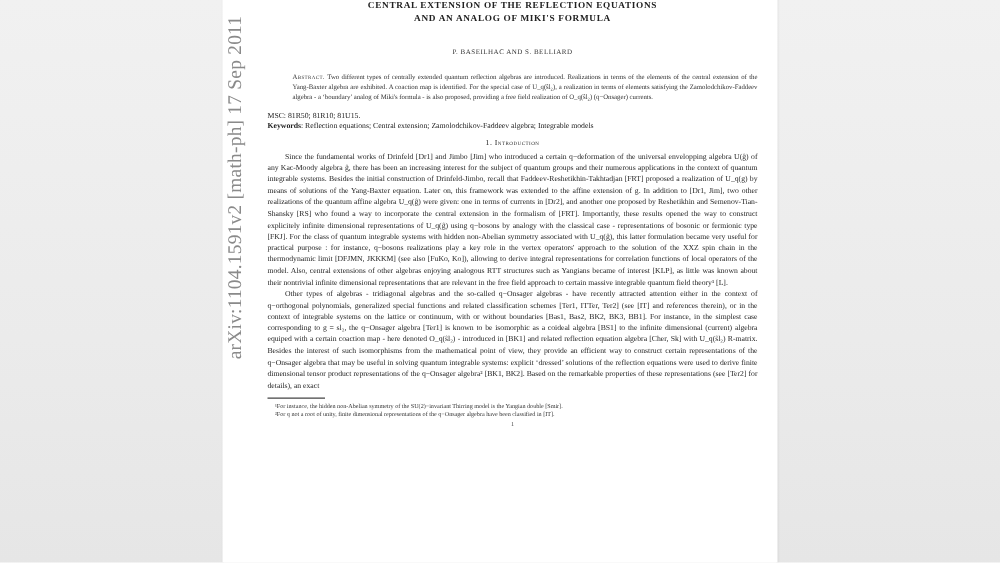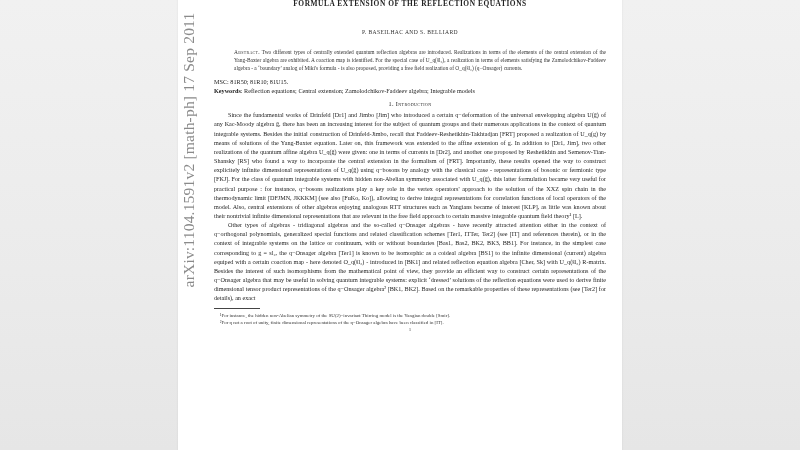--- a/index.html
+++ b/index.html
@@ -51,21 +51,22 @@
   .fnrule { width:46px; height:0; border-top:0.7px solid #444; margin:4px 0 3px 0; }
   .footnote { font-size:4.9px; line-height:7.4px; color:#333; text-indent:6px; }
   .pagenum { text-align:center; font-size:4.9px; color:#444; margin-top:1px; }
 </style>
 </head>
 <body>
 
 <div class="page">
   <div class="content">
     <div class="title">
-      <div>FORMULA EXTENSION OF THE REFLECTION EQUATIONS</div>
+      <div>CENTRAL EXTENSION OF THE REFLECTION EQUATIONS</div>
+      <div>AND AN ANALOG OF MIKI'S FORMULA</div>
     </div>
     <div class="authors">P. BASEILHAC AND S. BELLIARD</div>
     <div class="abstract">
       <span class="sc">Abstract.</span>
       <span>Two different types of centrally extended quantum reflection algebras are introduced. Realizations in terms of the elements of the central extension of the Yang-Baxter algebra are exhibited. A coaction map is identified. For the special case of U_q(ŝl₂), a realization in terms of elements satisfying the Zamolodchikov-Faddeev algebra - a ‘boundary’ analog of Miki's formula - is also proposed, providing a free field realization of O_q(ŝl₂) (q−Onsager) currents.</span>
     </div>
     <div class="msc">MSC: 81R50; 81R10; 81U15.</div>
     <div class="keywords"><b>Keywords</b><span>: Reflection equations; Central extension; Zamolodchikov-Faddeev algebra; Integrable models</span></div>
     <div class="section">1. Introduction</div>
     <p class="para">Since the fundamental works of Drinfeld [Dr1] and Jimbo [Jim] who introduced a certain q−deformation of the universal envelopping algebra U(ĝ) of any Kac-Moody algebra ĝ, there has been an increasing interest for the subject of quantum groups and their numerous applications in the context of quantum integrable systems. Besides the initial construction of Drinfeld-Jimbo, recall that Faddeev-Reshetikhin-Takhtadjan [FRT] proposed a realization of U_q(g) by means of solutions of the Yang-Baxter equation. Later on, this framework was extended to the affine extension of g. In addition to [Dr1, Jim], two other realizations of the quantum affine algebra U_q(ĝ) were given: one in terms of currents in [Dr2], and another one proposed by Reshetikhin and Semenov-Tian-Shansky [RS] who found a way to incorporate the central extension in the formalism of [FRT]. Importantly, these results opened the way to construct explicitely infinite dimensional representations of U_q(ĝ) using q−bosons by analogy with the classical case - representations of bosonic or fermionic type [FKJ]. For the class of quantum integrable systems with hidden non-Abelian symmetry associated with U_q(ĝ), this latter formulation became very useful for practical purpose : for instance, q−bosons realizations play a key role in the vertex operators' approach to the solution of the XXZ spin chain in the thermodynamic limit [DFJMN, JKKKM] (see also [FuKo, Ko]), allowing to derive integral representations for correlation functions of local operators of the model. Also, central extensions of other algebras enjoying analogous RTT structures such as Yangians became of interest [KLP], as little was known about their nontrivial infinite dimensional representations that are relevant in the free field approach to certain massive integrable quantum field theory¹ [L].</p>

